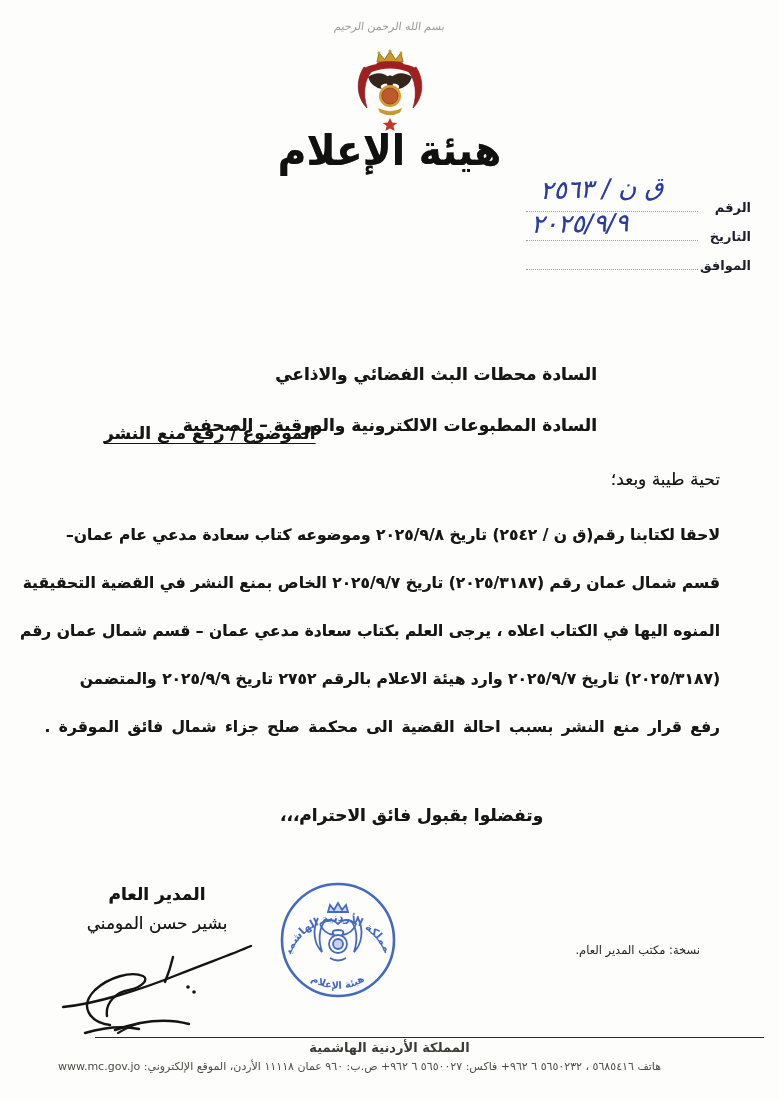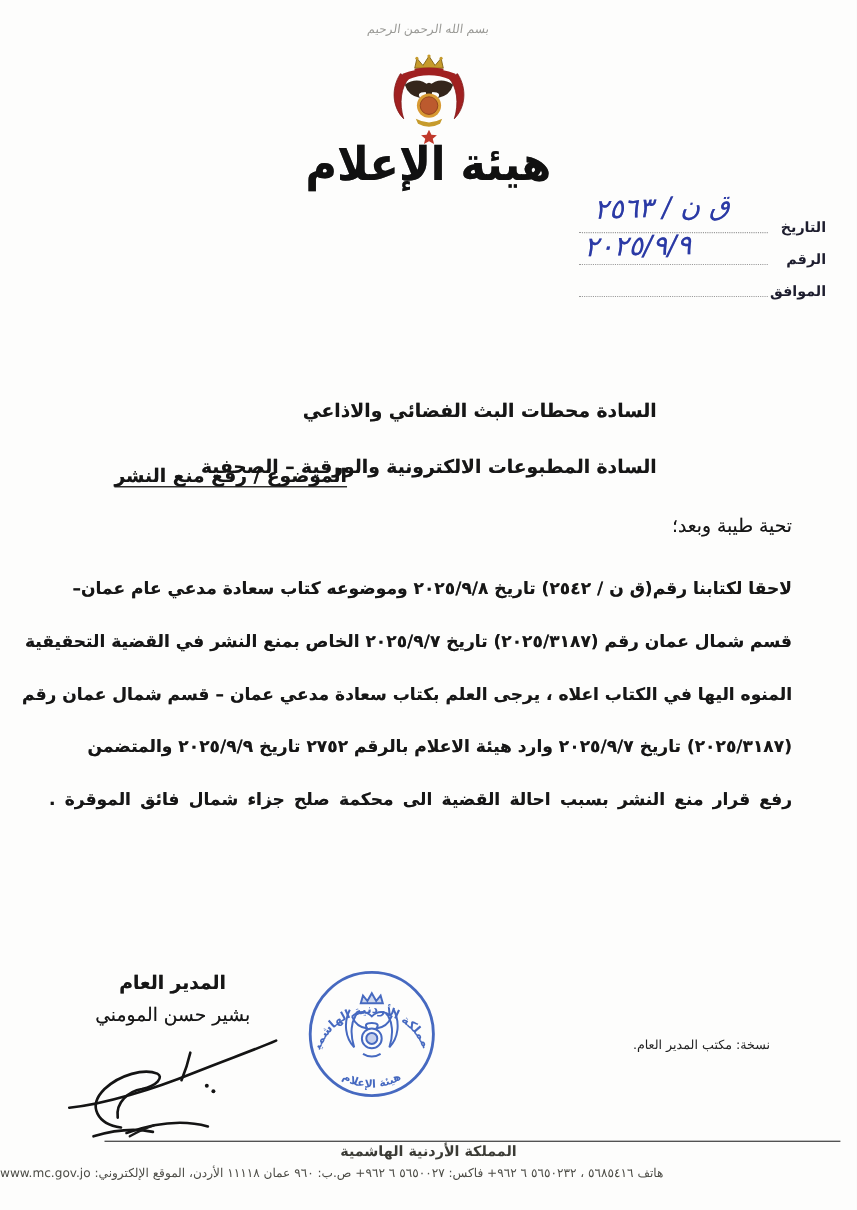--- a/index.html
+++ b/index.html
@@ -72,21 +72,21 @@
   .sig-svg{top:930px;left:55px;}
   
   .stamp{top:876px;left:274px;}
   
   .copy-note{top:943px;right:79px;font-size:11.5px;color:#222;direction:rtl;text-align:right;}
   
   .footer-tick{top:1020px;left:116px;}
   .footer-rule{top:1037px;left:95px;width:669px;border-top:1.6px solid #2a2a2a;height:0;}
   .footer-kingdom{top:1040px;left:0;width:779px;text-align:center;
     font-size:13px;font-weight:600;color:#3b3b35;}
-  .footer-contact{top:1060px;left:0;width:661px;text-align:left;
+  .footer-contact{top:1060px;left:0;width:661px;text-align:right;
     font-size:11px;color:#4c4c46;direction:rtl;white-space:nowrap;}
 </style>
 </head>
 <body>
 
 <div class="page">
 
   <div class="abs bismillah rtl">بسم الله الرحمن الرحيم</div>
 
   <svg class="abs crest" width="102" height="92" viewBox="0 0 100 92">
@@ -103,25 +103,25 @@
     <circle cx="50" cy="50" r="11" fill="#d89a33"></circle>
     <circle cx="50" cy="50" r="8" fill="#bc5a2e" stroke="#8c3c1c" stroke-width="0.8"></circle>
     <path d="M38 62 Q50 68.5 62 62 L60 66.5 Q50 72 40 66.5 Z" fill="#c69b2c"></path>
     <path d="M50 72 l2.2 4.5 5 .4 -3.8 3.2 1.2 4.9 -4.6 -2.6 -4.6 2.6 1.2 -4.9 -3.8 -3.2 5 -.4 Z" fill="#c0392b"></path>
   </svg>
 
   <div class="abs org-name rtl">هيئة الإعلام</div>
 
   <div class="abs meta">
     <div class="meta-row">
-      <span class="meta-label">التاريخ</span>
+      <span class="meta-label">الرقم</span>
       <span class="meta-dots"></span>
     </div>
     <div class="meta-row">
-      <span class="meta-label">الرقم</span>
+      <span class="meta-label">التاريخ</span>
       <span class="meta-dots"></span>
     </div>
     <div class="meta-row">
       <span class="meta-label">الموافق</span>
       <span class="meta-dots"></span>
     </div>
   </div>
 
   <div class="abs hand hand-number">ق ن / ٢٥٦٣</div>
   <div class="abs hand hand-date">٢٠٢٥/٩/٩</div>
@@ -136,20 +136,21 @@
   <div class="abs greeting">تحية طيبة وبعد؛</div>
 
   <div class="abs body-text">
     <div class="body-line">لاحقا لكتابنا رقم(ق ن / ٢٥٤٢) تاريخ ٢٠٢٥/٩/٨ وموضوعه كتاب سعادة مدعي عام عمان–</div>
     <div class="body-line">قسم شمال عمان رقم (٢٠٢٥/٣١٨٧) تاريخ ٢٠٢٥/٩/٧ الخاص بمنع النشر في القضية التحقيقية</div>
     <div class="body-line">المنوه اليها في الكتاب اعلاه ، يرجى العلم بكتاب سعادة مدعي عمان – قسم شمال عمان رقم</div>
     <div class="body-line">(٢٠٢٥/٣١٨٧) تاريخ ٢٠٢٥/٩/٧ وارد هيئة الاعلام بالرقم ٢٧٥٢ تاريخ ٢٠٢٥/٩/٩ والمتضمن</div>
     <div class="body-line last">رفع قرار منع النشر بسبب احالة القضية الى محكمة صلح جزاء شمال فائق الموقرة .</div>
   </div>
 
+  <div class="abs closing">وتفضلوا بقبول فائق الاحترام،،،</div>
 
   <div class="abs sig-block">
     <div class="sig-title">المدير العام</div>
     <div class="sig-name">بشير حسن المومني</div>
   </div>
 
   <svg class="abs sig-svg" width="205" height="105" viewBox="0 0 205 105">
     <g fill="none" stroke="#141414" stroke-width="2.4" stroke-linecap="round">
       <path d="M8 77 C40 74 85 60 122 45 C152 33 175 25 196 16"></path>
       <path d="M55 95 C34 92 24 76 40 60 C54 47 76 41 88 46 C94 49 88 57 74 60 C62 62 50 72 52 86"></path>

